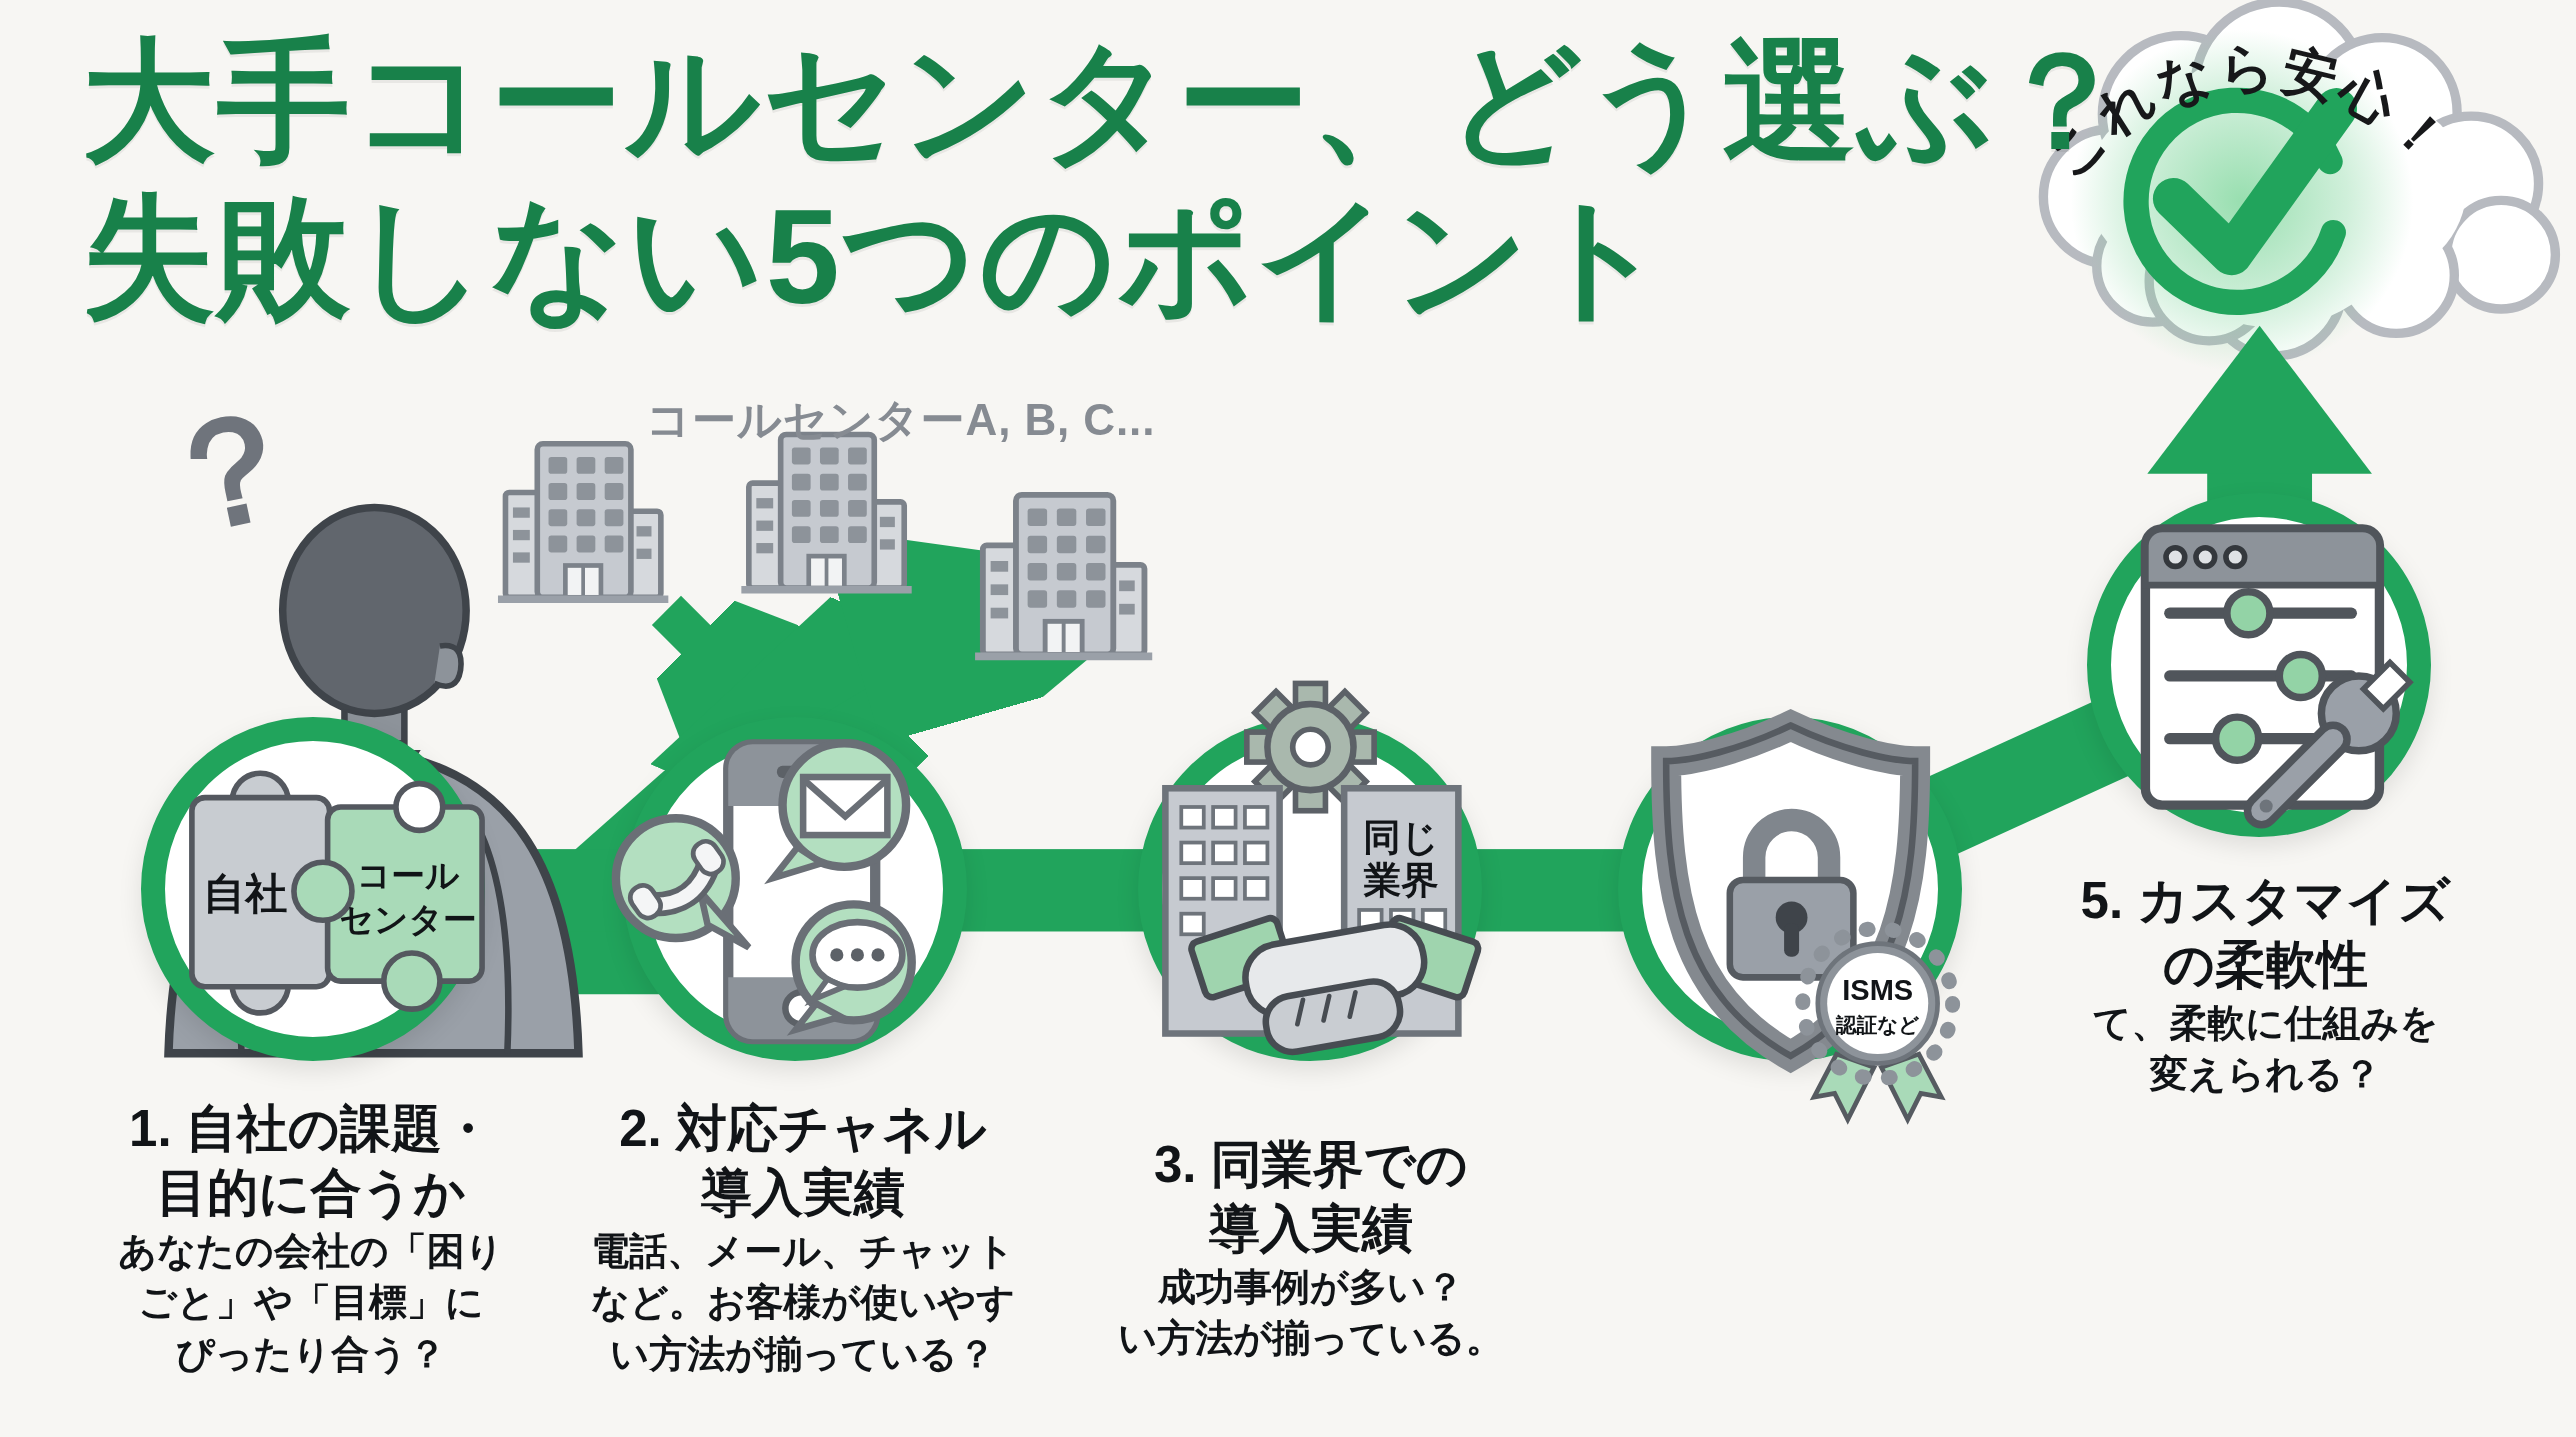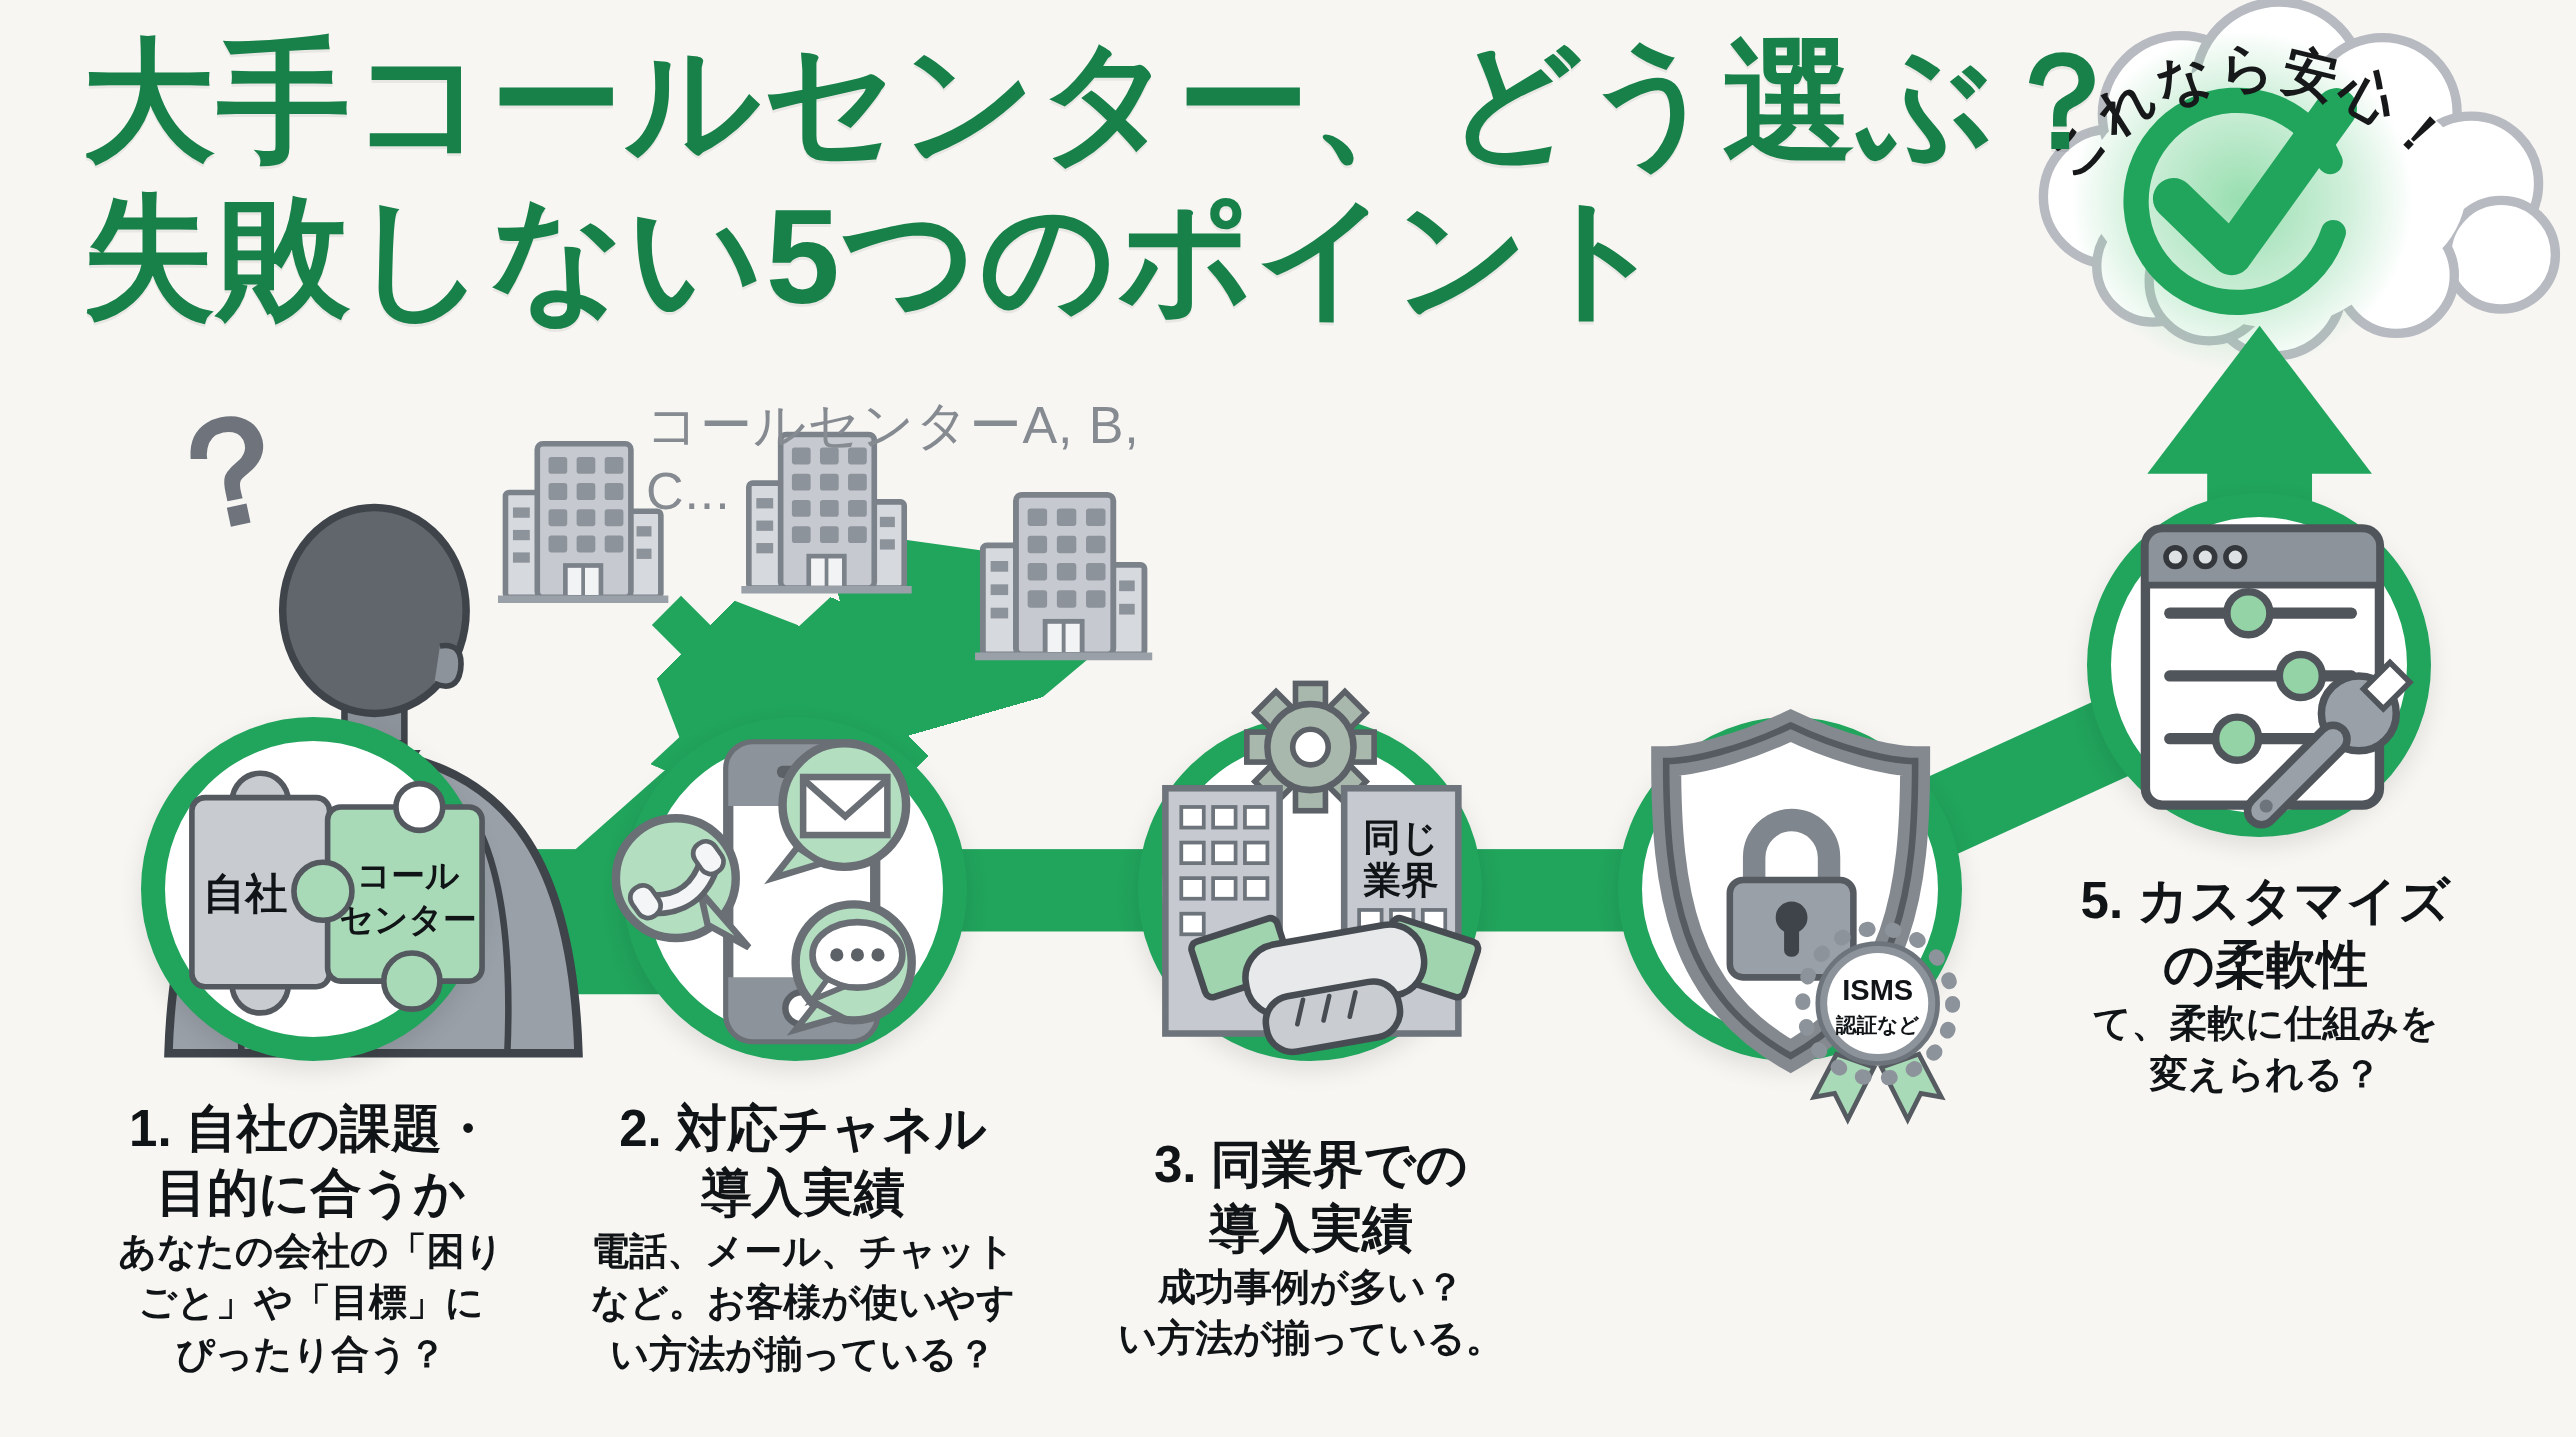--- a/index.html
+++ b/index.html
@@ -7,21 +7,21 @@
     position:relative;width:2576px;height:1438px;overflow:hidden;
     background:#f7f6f3;
     font-family:"Liberation Sans","DejaVu Sans",sans-serif;
   }
   .abs{position:absolute;}
   svg.layer{position:absolute;left:0;top:0;width:2576px;height:1438px;}
   
   .title{left:82px;top:24px;color:#18814a;font-weight:700;letter-spacing:1.9px;}
   .title div{font-size:133px;line-height:1.17;text-shadow:0 2.8px 0 rgba(0,0,0,0.06);}
   
-  .cands{left:646px;top:391px;width:524px;font-size:52px;font-weight:400;color:#868b92;letter-spacing:0.9px;}
+  .cands{left:646px;top:391px;width:524px;font-size:44px;font-weight:700;color:#868b92;letter-spacing:0.9px;}
   
   .qmark{left:157px;top:373px;font-size:150px;font-weight:900;color:#6f747c;transform:rotate(-12deg);}
   
   .glow{left:2064px;top:23.4px;width:356px;height:356px;border-radius:50%;
     background:radial-gradient(circle,rgba(97,205,133,0.65) 0%,rgba(120,210,150,0.35) 42%,rgba(140,215,160,0) 68%);}
   
   .ring{width:296px;height:296px;border:24px solid #21a45c;border-radius:50%;background:#ffffff;
         box-shadow:0 9.4px 24px rgba(0,0,0,0.10);}
   .c1{left:141px;top:717px;} .c2{left:623px;top:717px;} .c3{left:1138px;top:717px;}
   .c4{left:1618px;top:717px;} .c5{left:2087px;top:493px;}

